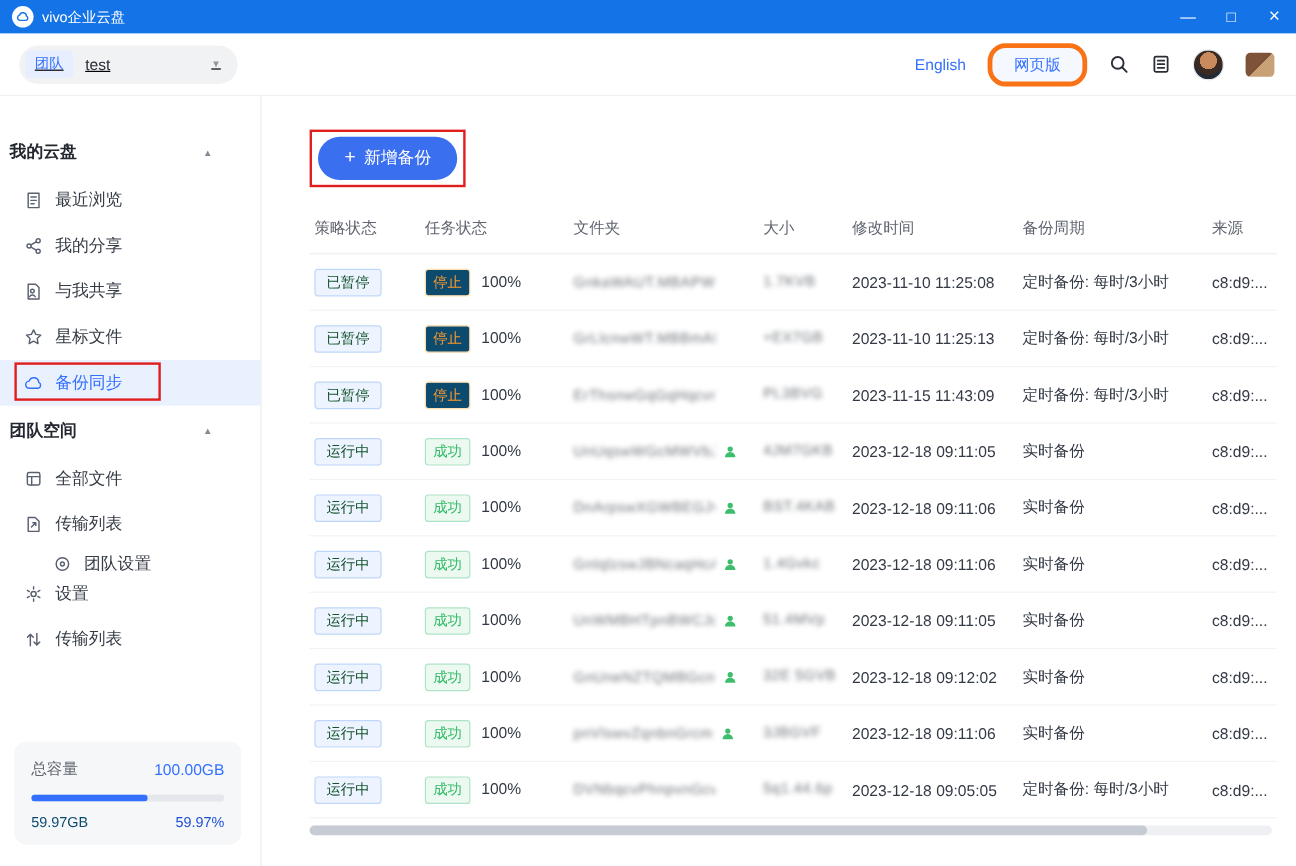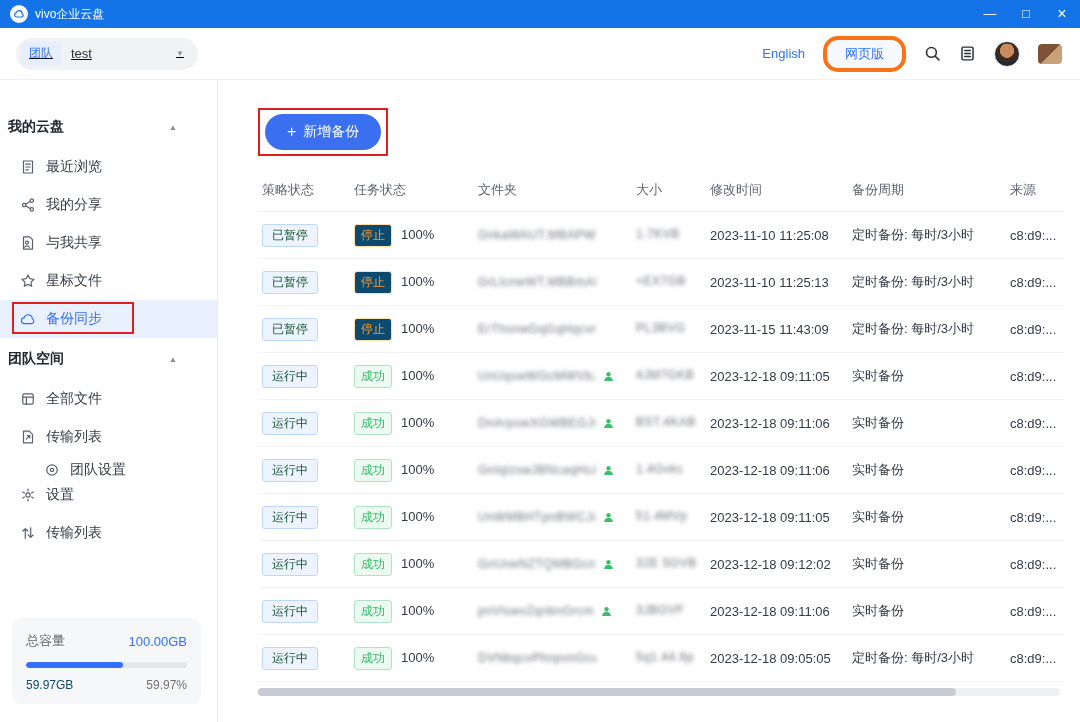--- a/index.html
+++ b/index.html
@@ -44,21 +44,21 @@
   .sitem.clip { height:20px; overflow:hidden; align-items:center; padding-top:7px;margin-left:24px; }
   .anno-box { position:absolute; left:12px; top:2px; width:122px; height:32px; border:2px solid #E01E1E; pointer-events:none; }
 
   .storage { position:absolute; left:12px; right:16px; bottom:18px; background:#F6F7F9; border-radius:10px; padding:14px 14px 12px; }
   .st-row { display:flex; justify-content:space-between; align-items:center; font-size:13px; }
   .st-label { color:#60656F; }
   .st-total { color:#3370FF; }
   .st-track { margin:12px 0 10px; height:6px; background:#E4E7EC; border-radius:3px; overflow:hidden; }
   .st-fill { height:6px; background:#3370FF; border-radius:3px; }
   .st-used { color:#0c4a6e; font-size:12px; }
-  .st-pct { color:#737373; font-size:12px; }
+  .st-pct { color:#1d4ed8; font-size:12px; }
 
   
   .main { flex:1 1 auto; padding:28px 16px 0 40px; min-width:0; }
   .anno-wrap { display:inline-block; border:2px solid #E01E1E; padding:4px 5px; }
   .add-btn { display:inline-flex; align-items:center; gap:7px; height:36px; padding:0 22px; border:none; border-radius:18px; background:#3A6FF0; color:#fff; font-size:14px; cursor:pointer; font-family:inherit; }
   .add-btn .plus { font-size:16px; line-height:1; }
 
   .thead, .trow { display:grid; grid-template-columns:92px 124px 158px 74px 142px 158px 1fr; align-items:center; padding-left:4px; }
   .thead { margin-top:12px; height:44px; color:#60656F; font-size:13px; border-bottom:1px solid #EDEEF1; }
   .trow { height:47px; border-bottom:1px solid #F2F3F5; font-size:13px; color:#333A45; cursor:pointer; }

